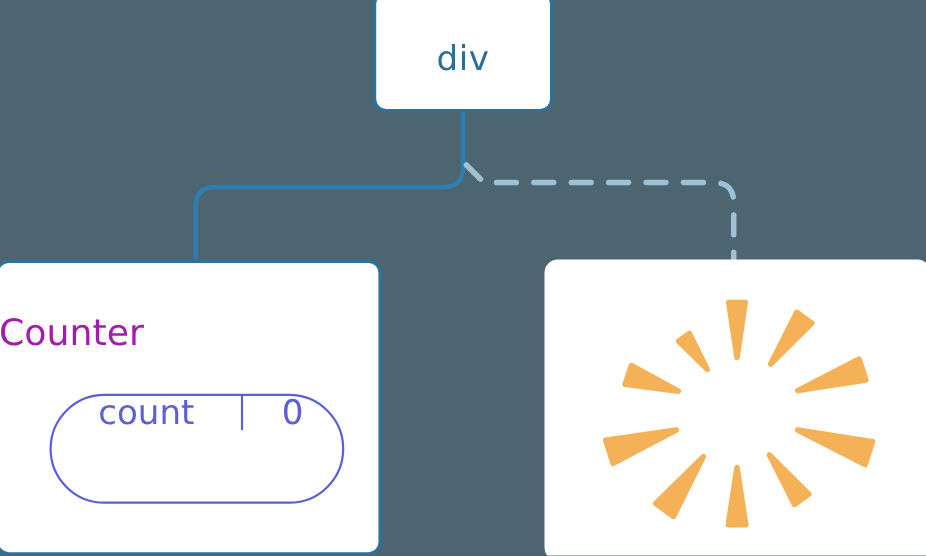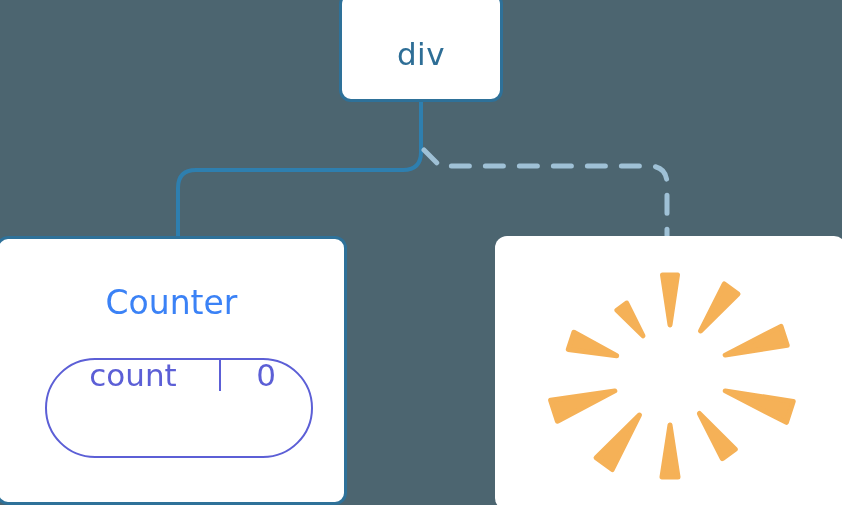--- a/index.html
+++ b/index.html
@@ -37,22 +37,22 @@
   }
 
   .node-counter{
     left:-4px;top:236px;width:351px;height:269px;
     border:3px solid #2e7199;
     border-radius:12px;
   }
   .node-counter .node-title{
     position:absolute;
     left:0;right:0;top:47px;
-    text-align:center;
-    color:#3b82f6;
+    text-align:left;
+    color:#a21caf;
     font-size:33px;
     line-height:1;
   }
 
   
   .state-pill{
     position:absolute;
     left:46px;top:119px;
     width:268px;height:100px;
     border:2px solid #5c5fd6;

